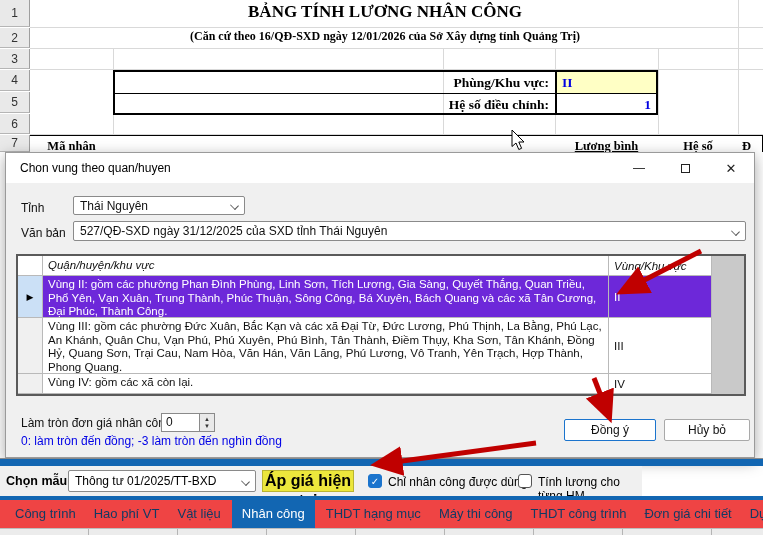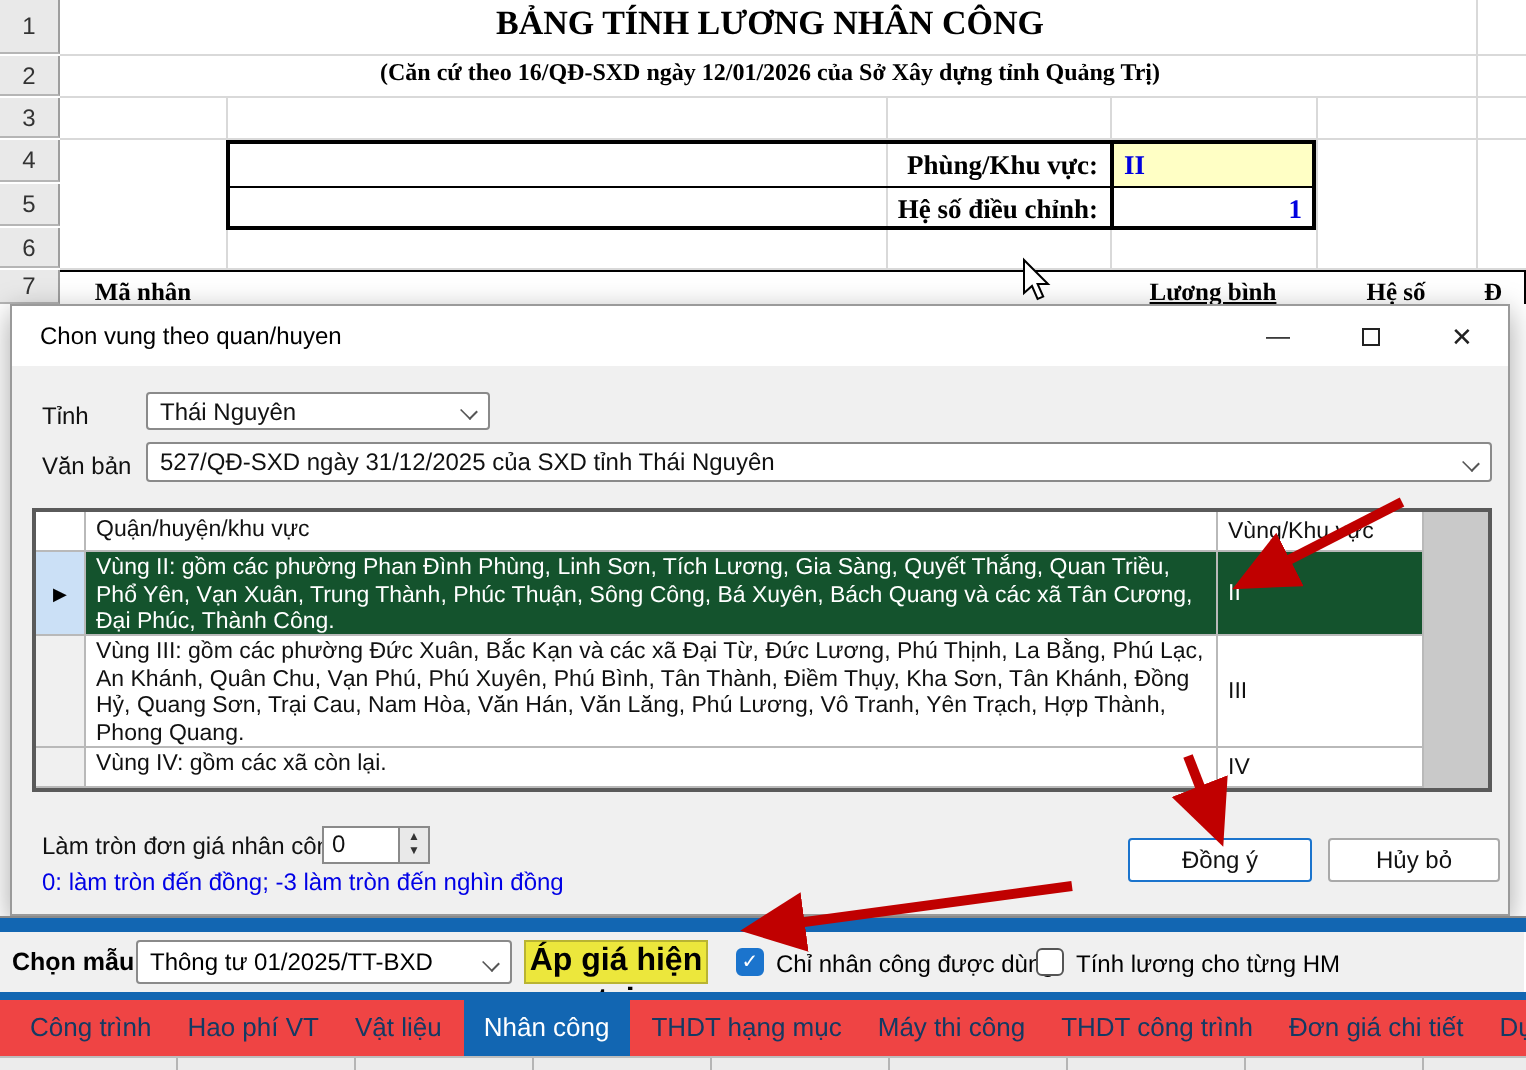--- a/index.html
+++ b/index.html
@@ -31,33 +31,33 @@
   .maxbox { width:9px; height:9px; border:1px solid #222; display:inline-block; }
   .fldlabel { position:absolute; left:15px; font-size:12px; color:#111; }
   .combo { position:absolute; background:#fff; border:1px solid #8a8a8a; border-radius:2px; font-size:12px; line-height:16px; padding:1px 18px 1px 6px; white-space:nowrap; overflow:hidden; }
   .chev { position:absolute; right:6px; top:5px; width:7px; height:7px; border-right:1.4px solid #555; border-bottom:1.4px solid #555; transform:rotate(45deg) scale(1,0.8); }
   .grid { position:absolute; left:10px; top:101px; width:730px; height:142px; background:#c9c9c9; border:2px solid #5a5a5a; }
   .grow { position:absolute; left:0; width:100%; display:flex; }
   .gc { border-right:1px solid #b9b9b9; border-bottom:1px solid #b9b9b9; overflow:hidden; }
   .gc-sel { width:25px; background:#f0f0f0; display:flex; align-items:center; justify-content:center; color:#000; font-size:9px; }
   .gc-desc { width:566px; padding:2px 5px; font-size:11.5px; line-height:13.5px; background:#fff; }
   .gc-reg { width:103px; padding-left:5px; font-size:11.5px; background:#fff; display:flex; align-items:center; }
-  .ghead .gc { background:#fff; font-size:11.5px; }
-  .rowsel .gc-desc, .rowsel .gc-reg { background:#14532d; color:#fff; }
+  .ghead .gc { background:#fff; font-size:11.5px;font-style:italic; }
+  .rowsel .gc-desc, .rowsel .gc-reg { background:#6d28d9; color:#fff; }
   .rowsel .gc-sel { background:#cbe0f6; }
   .spin { position:absolute; left:155px; top:260px; width:54px; height:19px; background:#fff; border:1px solid #8a8a8a; }
   .spin .v { position:absolute; left:4px; top:1px; font-size:12px; }
   .spin .ud { position:absolute; right:0; top:0; width:15px; height:100%; border-left:1px solid #8a8a8a; background:#e9e9e9; font-size:6px; color:#333; display:flex; flex-direction:column; align-items:center; justify-content:center; line-height:7px; }
   .hint { position:absolute; left:15px; top:281px; color:#0000e6; font-size:12px; }
   .dbtn { position:absolute; top:266px; width:92px; height:22px; background:#fff; border:1px solid #a9a9a9; border-radius:2px; font-size:12px; text-align:center; line-height:20px; }
   .dbtn.primary { border:1px solid #1b74cd; }
 
   
   .bluestrip { left:0; top:458px; width:763px; height:8px; background:#1266b2; border-top:1px solid #8a8a8a; }
-  .toolbar { left:0; top:466px; width:762px; height:30px; background:#f0f0f0; font-size:12px; }
+  .toolbar { left:0; top:466px; width:642px; height:30px; background:#f0f0f0; font-size:12px; }
   .tb-label { position:absolute; left:6px; top:8px; font-weight:bold; font-size:12.5px; }
   .yellowbtn { position:absolute; left:262px; top:4px; width:92px; height:22px; background:#ece73c; border:1px solid #b9b432; font-weight:bold; font-size:16px; text-align:center; line-height:20px; color:#000; }
   .cb { position:absolute; top:8px; width:14px; height:14px; border:1px solid #555; border-radius:3px; background:#fff; }
   .cb.checked { background:#1b74cd; border-color:#1b74cd; color:#fff; font-size:10px; text-align:center; line-height:13px; }
   .cb-label { position:absolute; top:9px; font-size:12px; }
   .blueline { left:0; top:496px; width:763px; height:4px; background:#1266b2; }
   .tabbar { left:0; top:500px; width:763px; height:28px; background:#ef4444; display:flex; align-items:stretch; padding-left:8px; gap:4px; overflow:hidden; }
   .tab { color:#143a63; font-size:13px; line-height:28px; padding:0 7px; white-space:nowrap; }
   .tab.active { background:#1266b2; color:#fff; padding:0 10px; }
   .botstrip { left:0; top:528px; width:763px; height:7px; background:#ececec; border-top:1px solid #bdbdbd;

